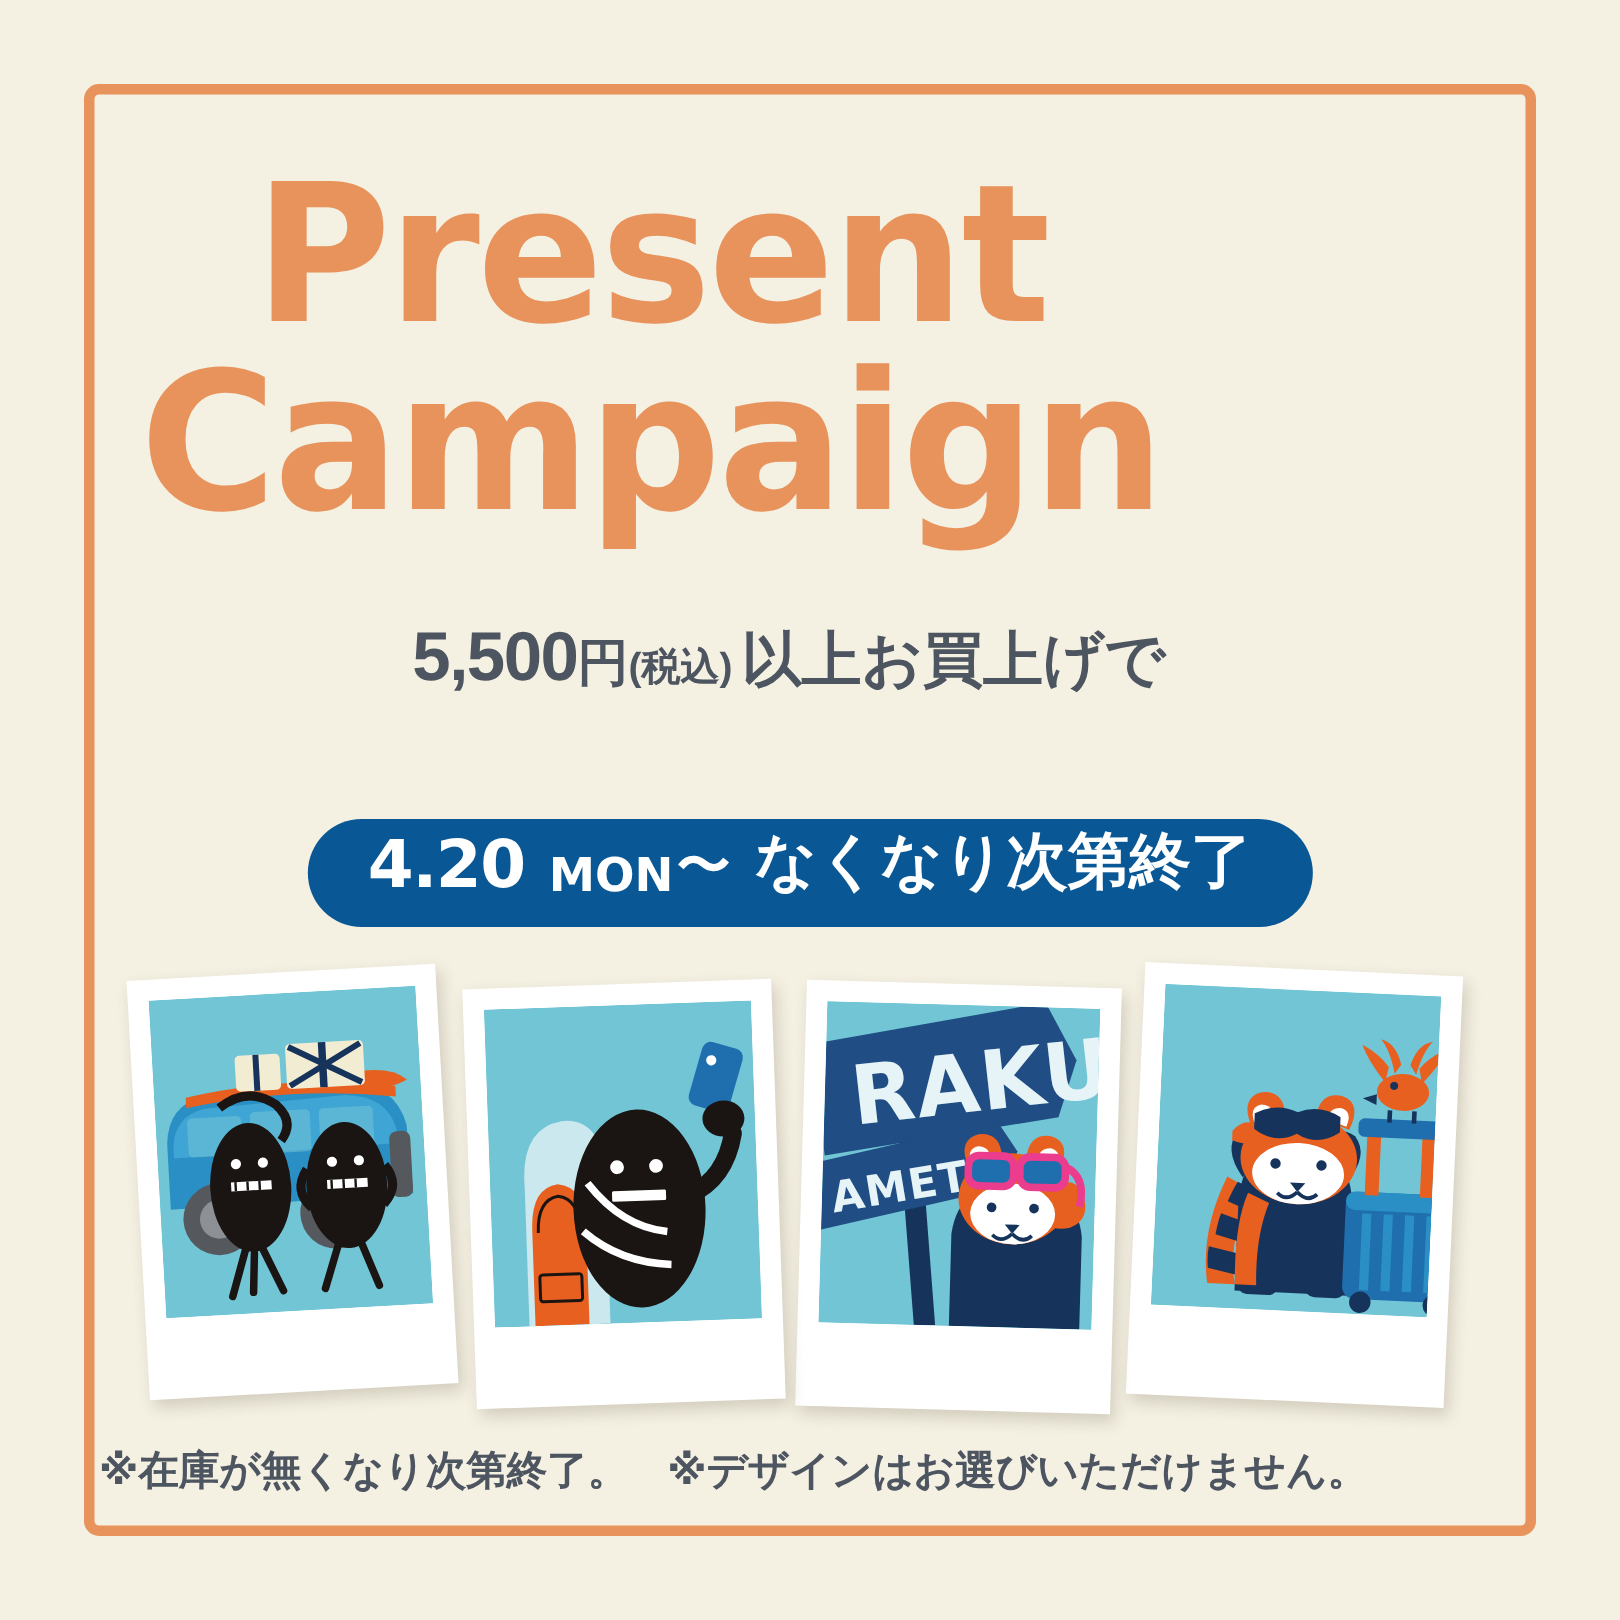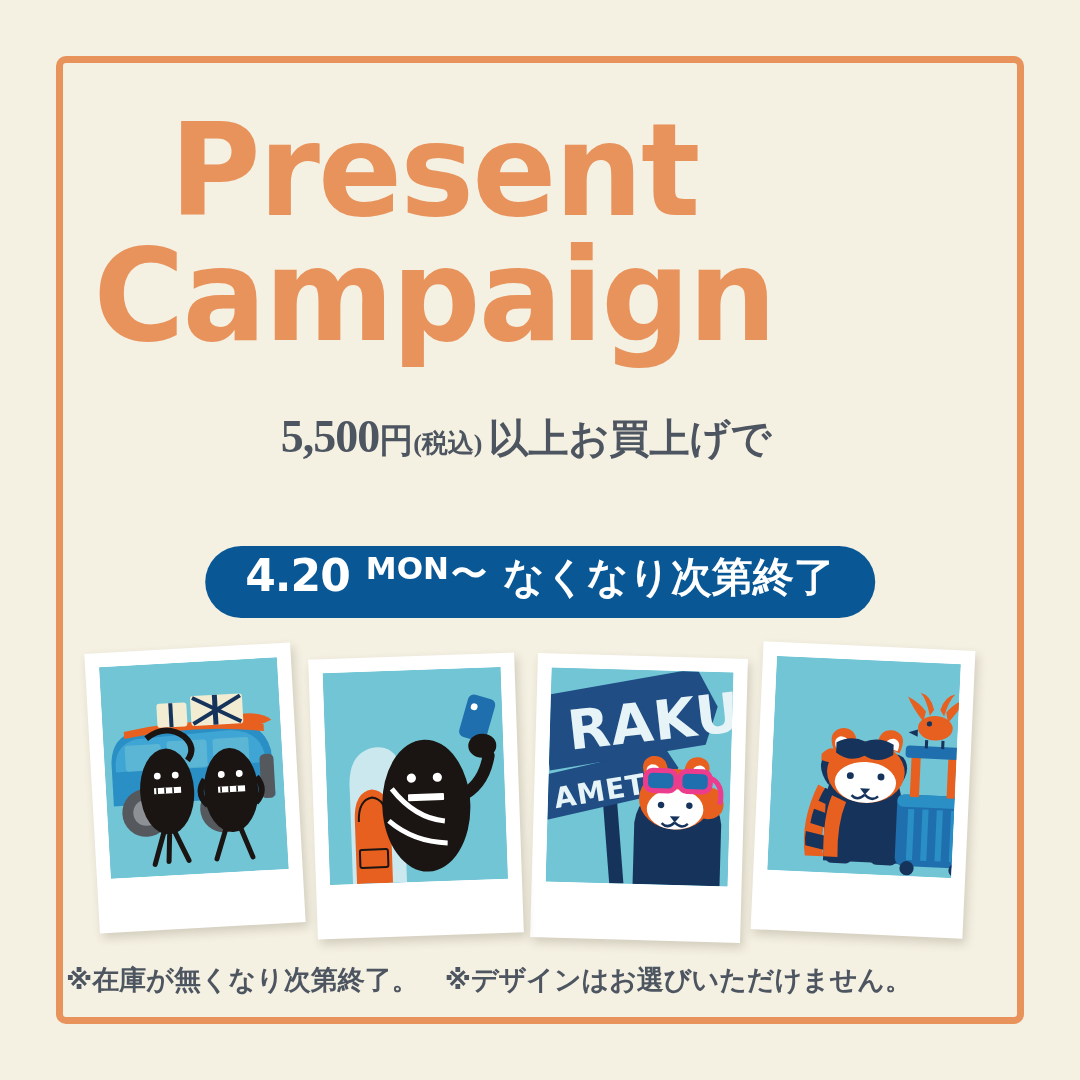--- a/index.html
+++ b/index.html
@@ -50,21 +50,21 @@
     transform: scaleX(0.97);
   }
   
   #subtitle {
     position: absolute;
     left: 0;
     top: 408px;
     width: 1052px;
     text-align: center;
     color: #4d5560;
-    font-family: Liberation Serif, serif;
+    font-family: Liberation Sans, sans-serif;
     font-weight: bold;
     line-height: 1.28;
   }
   .sub-line {
     display: block;
     white-space: nowrap;
   }
   .amount   { font-size: 46px; letter-spacing: -1px; }
   .yen      { font-size: 34px; }
   .tax      { font-size: 26px; }
@@ -75,26 +75,26 @@
   #pill {
     position: absolute;
     left: 50%;
     top: 546px;
     transform: translateX(-50%);
     background: #0a5795;
     border-radius: 44px;
     height: 72px;
     min-width: 648px;
     display: flex;
-    align-items: flex-start;
+    align-items: flex-end;
     justify-content: center;
     color: #ffffff;
     font-family: "DejaVu Sans", sans-serif;
     font-weight: bold;
-    padding: 4px 40px;
+    padding: 16px 40px;
     box-sizing: border-box;
     white-space: nowrap;
   }
   .pill-date  { font-size: 44px; letter-spacing: -1px; }
   .pill-day   { font-size: 31px; letter-spacing: 0px; margin-left: 16px; }
   .pill-tilde { font-size: 36px; margin: 0 2px 0 2px; }
   .pill-note  { font-size: 41px; margin-left: 14px; }
 
   
   #stickers {

